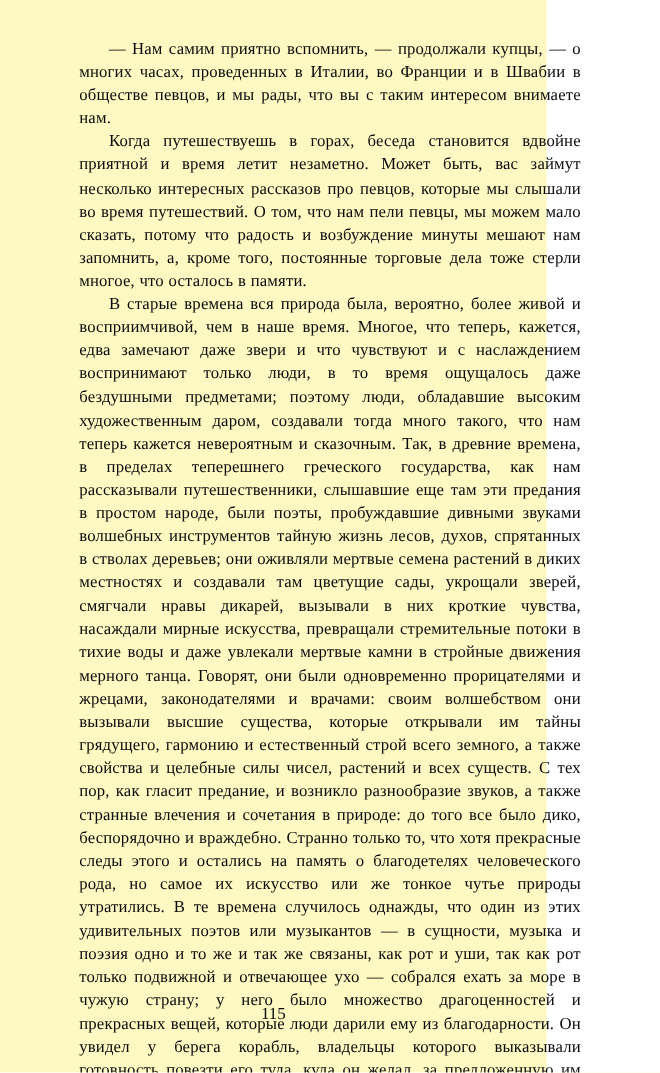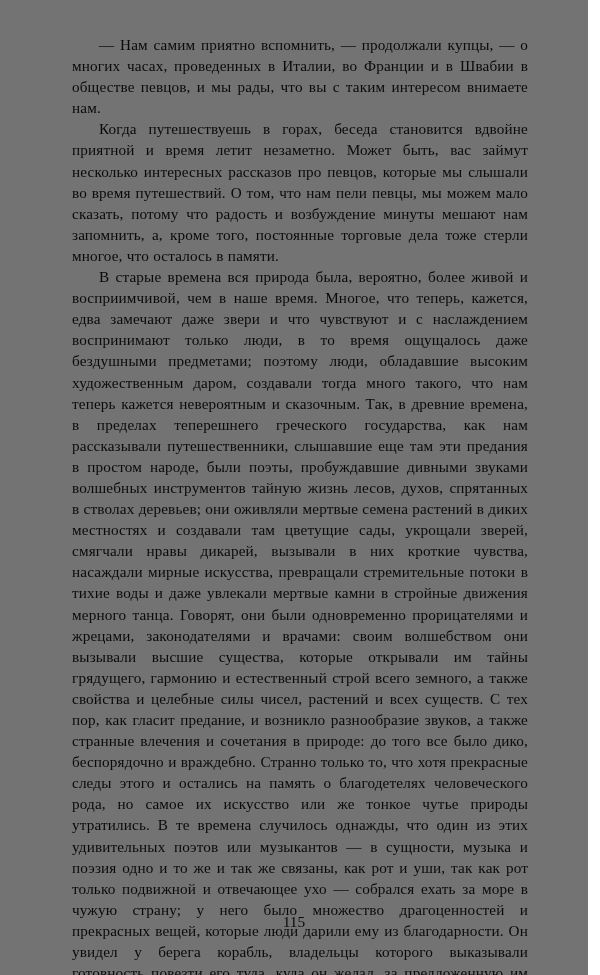--- a/index.html
+++ b/index.html
@@ -11,23 +11,23 @@
     width: 600px;
     height: 975px;
     font-family: "Liberation Serif", "DejaVu Serif", serif;
     color: #000000;
     position: relative;
     overflow: hidden;
   }
   .page {
     position: absolute;
     left: 0; top: 0;
-    width: 588px;
+    width: 497px;
     height: 975px;
-    background: #737373;
+    background: #fef9c3;
   }
   .textblock {
     position: absolute;
     left: 72px;
     top: 34px;
     width: 456px;
     text-align: justify;
     font-size: 15.2px;
     line-height: 21.1px;
     letter-spacing: 0.01em;

